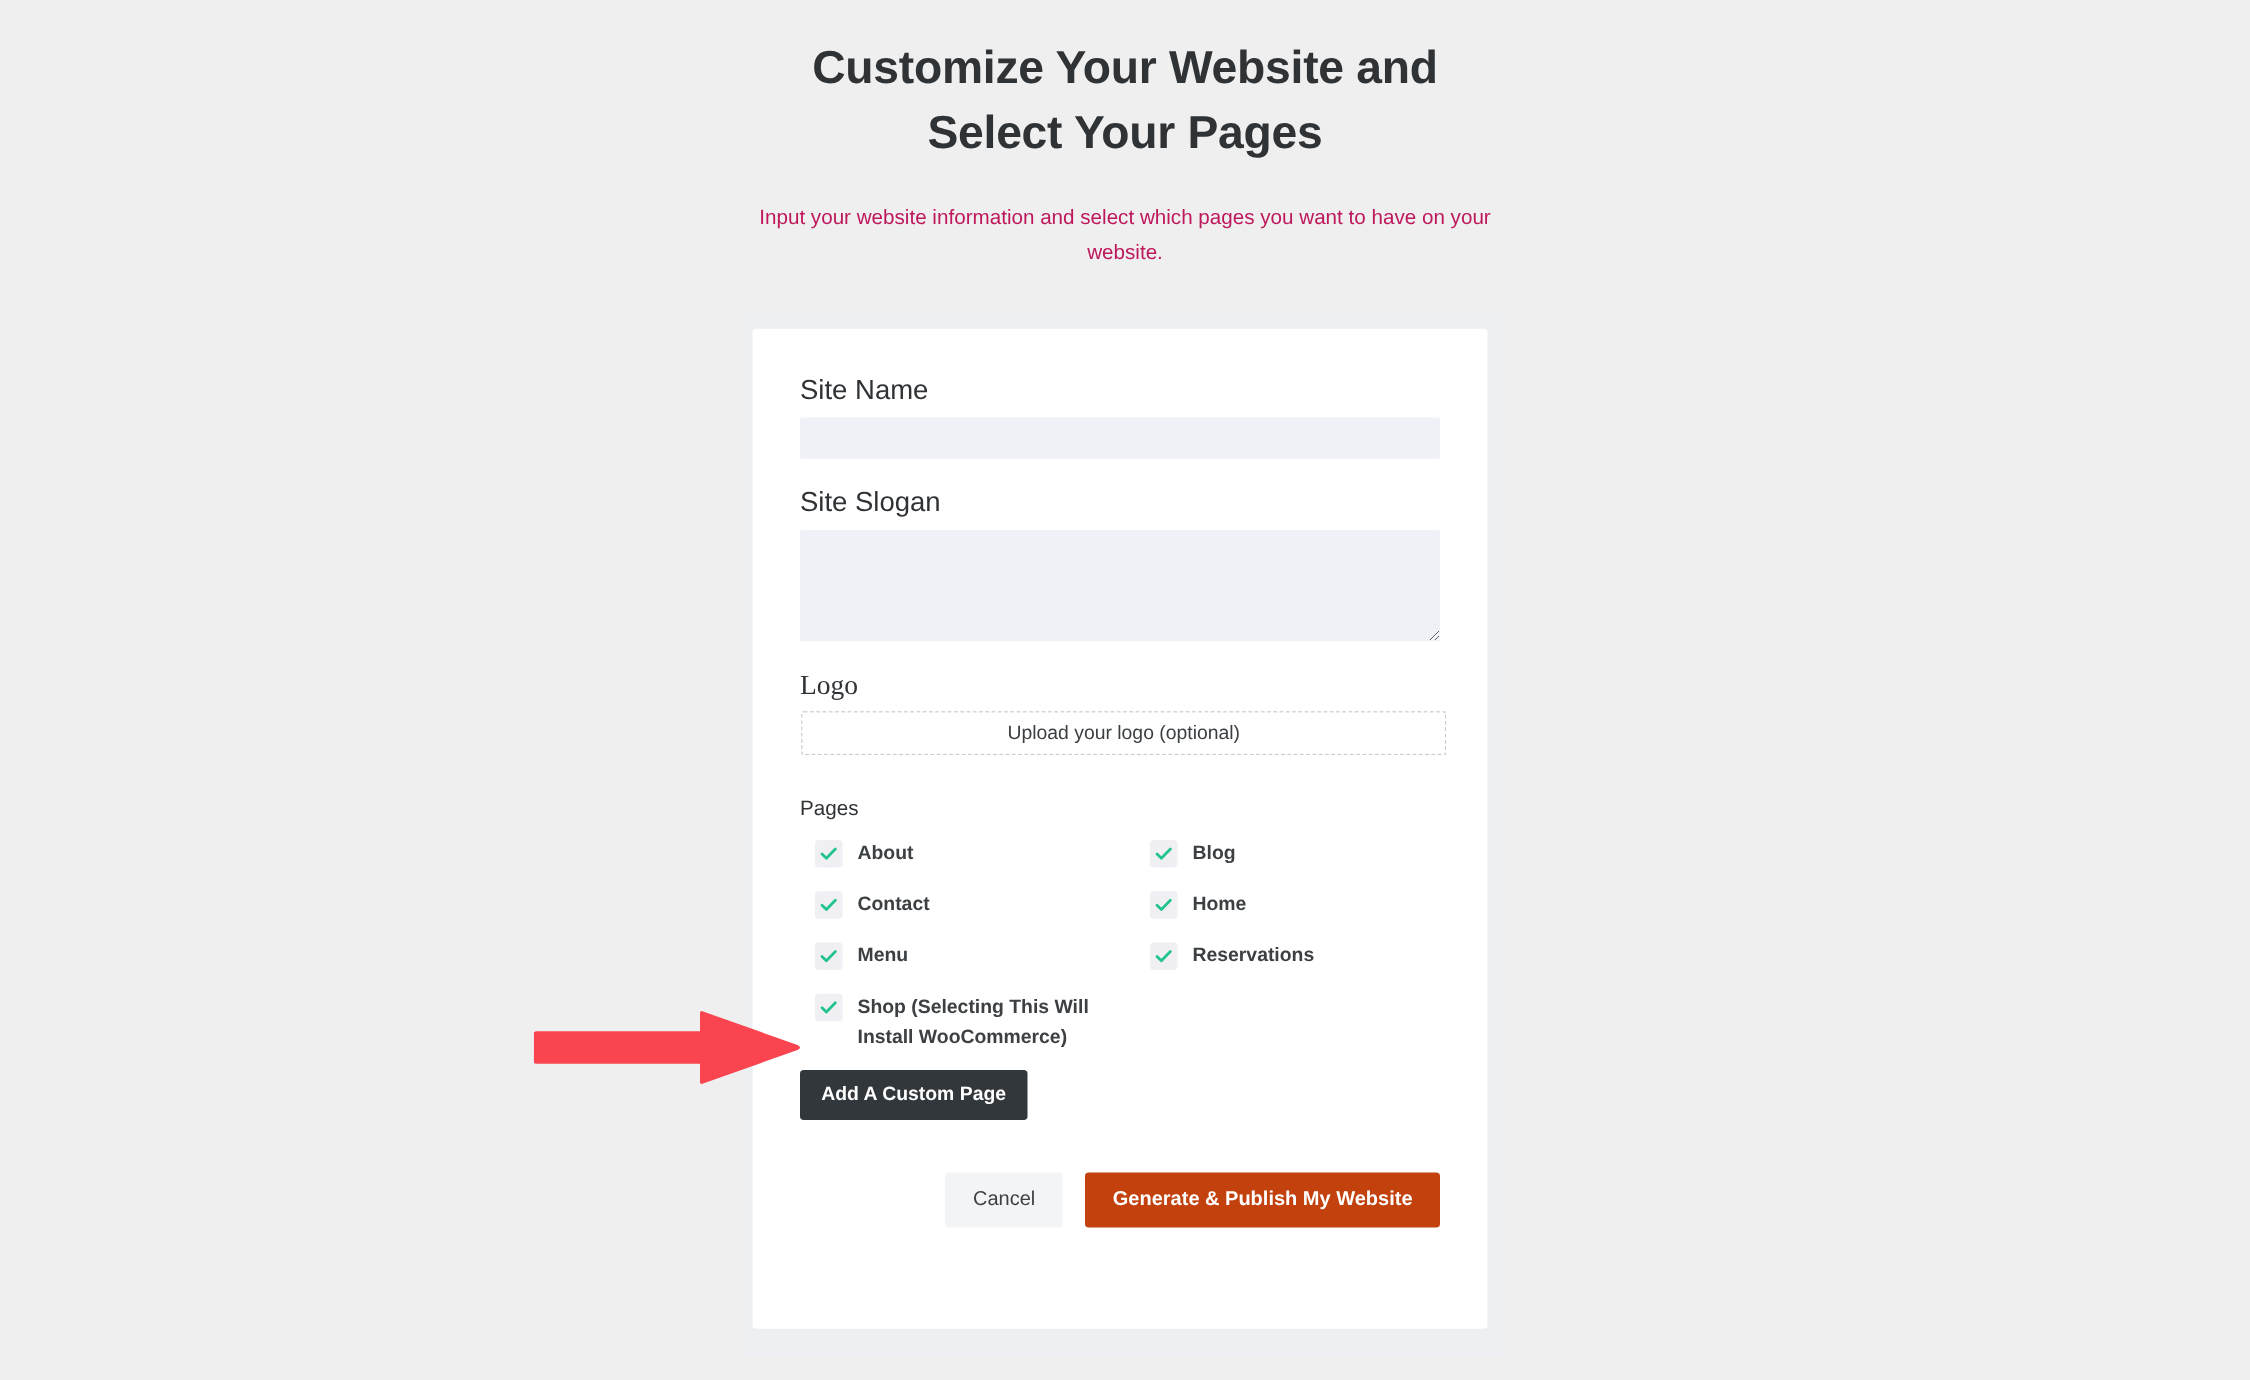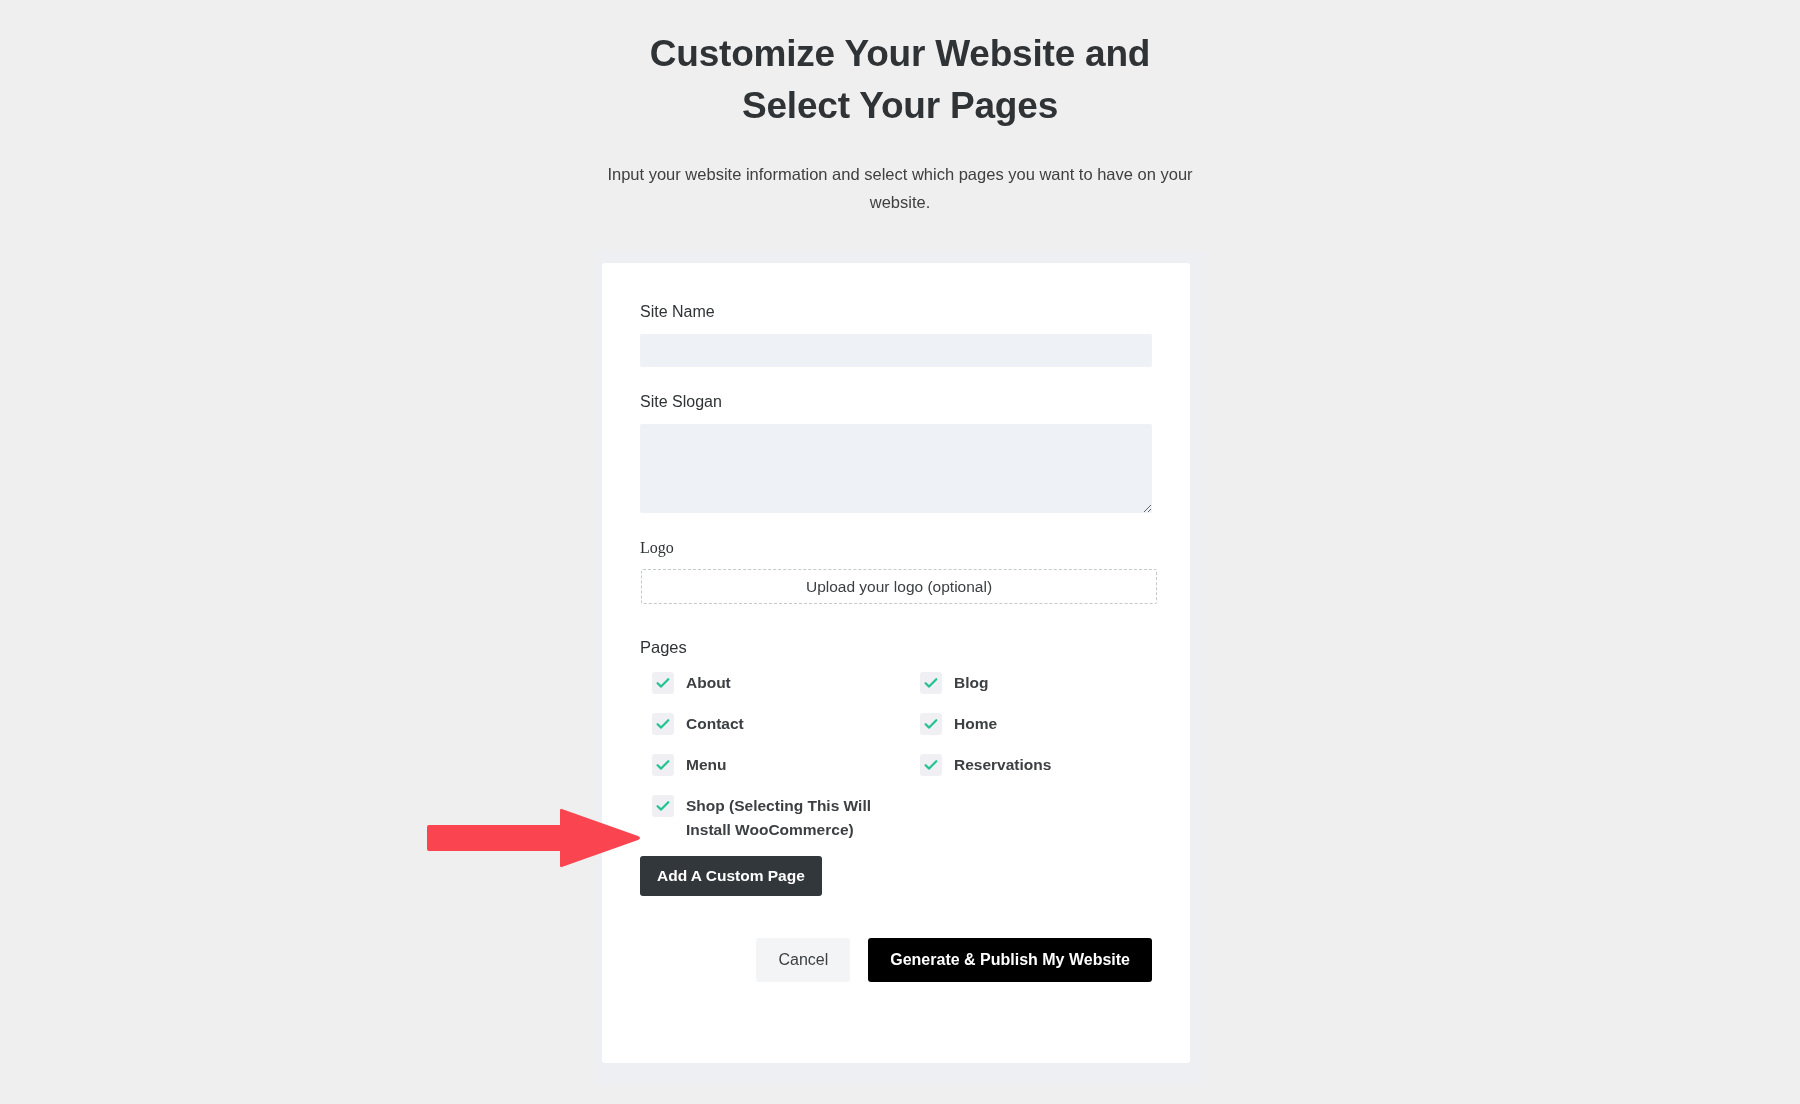--- a/index.html
+++ b/index.html
@@ -33,21 +33,21 @@
     line-height: 52px;
     font-weight: bold;
     color: #2f3336;
     letter-spacing: -0.2px;
   }
   .page-subtitle {
     margin: 28px auto 16px auto;
     width: 590px;
     font-size: 16.5px;
     line-height: 28px;
-    color: #404040;
+    color: #be185d;
   }
 
   
   .card-wrap {
     position: absolute;
     left: 595px;
     top: 250px;
     width: 610px;
   }
   .card-backdrop {
@@ -70,21 +70,21 @@
     border-radius: 3px;
     box-sizing: border-box;
     padding: 0;
   }
   .card-inner {
     padding: 38px 38px 0 38px;
   }
 
   
   .field-label {
-    font-size: 16px;
+    font-size: 22px;
     color: #2f3336;
     margin: 0 0 11px 0;
     line-height: 22px;
   }
   .field-block { margin-bottom: 24px; }
 
   .text-input {
     display: block;
     width: 100%;
     box-sizing: border-box;
@@ -202,21 +202,21 @@
     color: #3c4043;
     border: none;
     border-radius: 3px;
     font-family: "Liberation Sans", sans-serif;
     font-size: 16px;
     padding: 12px 22px;
     cursor: pointer;
     line-height: 20px;
   }
   .btn-primary {
-    background: #000000;
+    background: #c2410c;
     color: #ffffff;
     border: none;
     border-radius: 3px;
     font-family: "Liberation Sans", sans-serif;
     font-size: 16px;
     font-weight: bold;
     padding: 12px 22px;
     cursor: pointer;
     line-height: 20px;
   }

